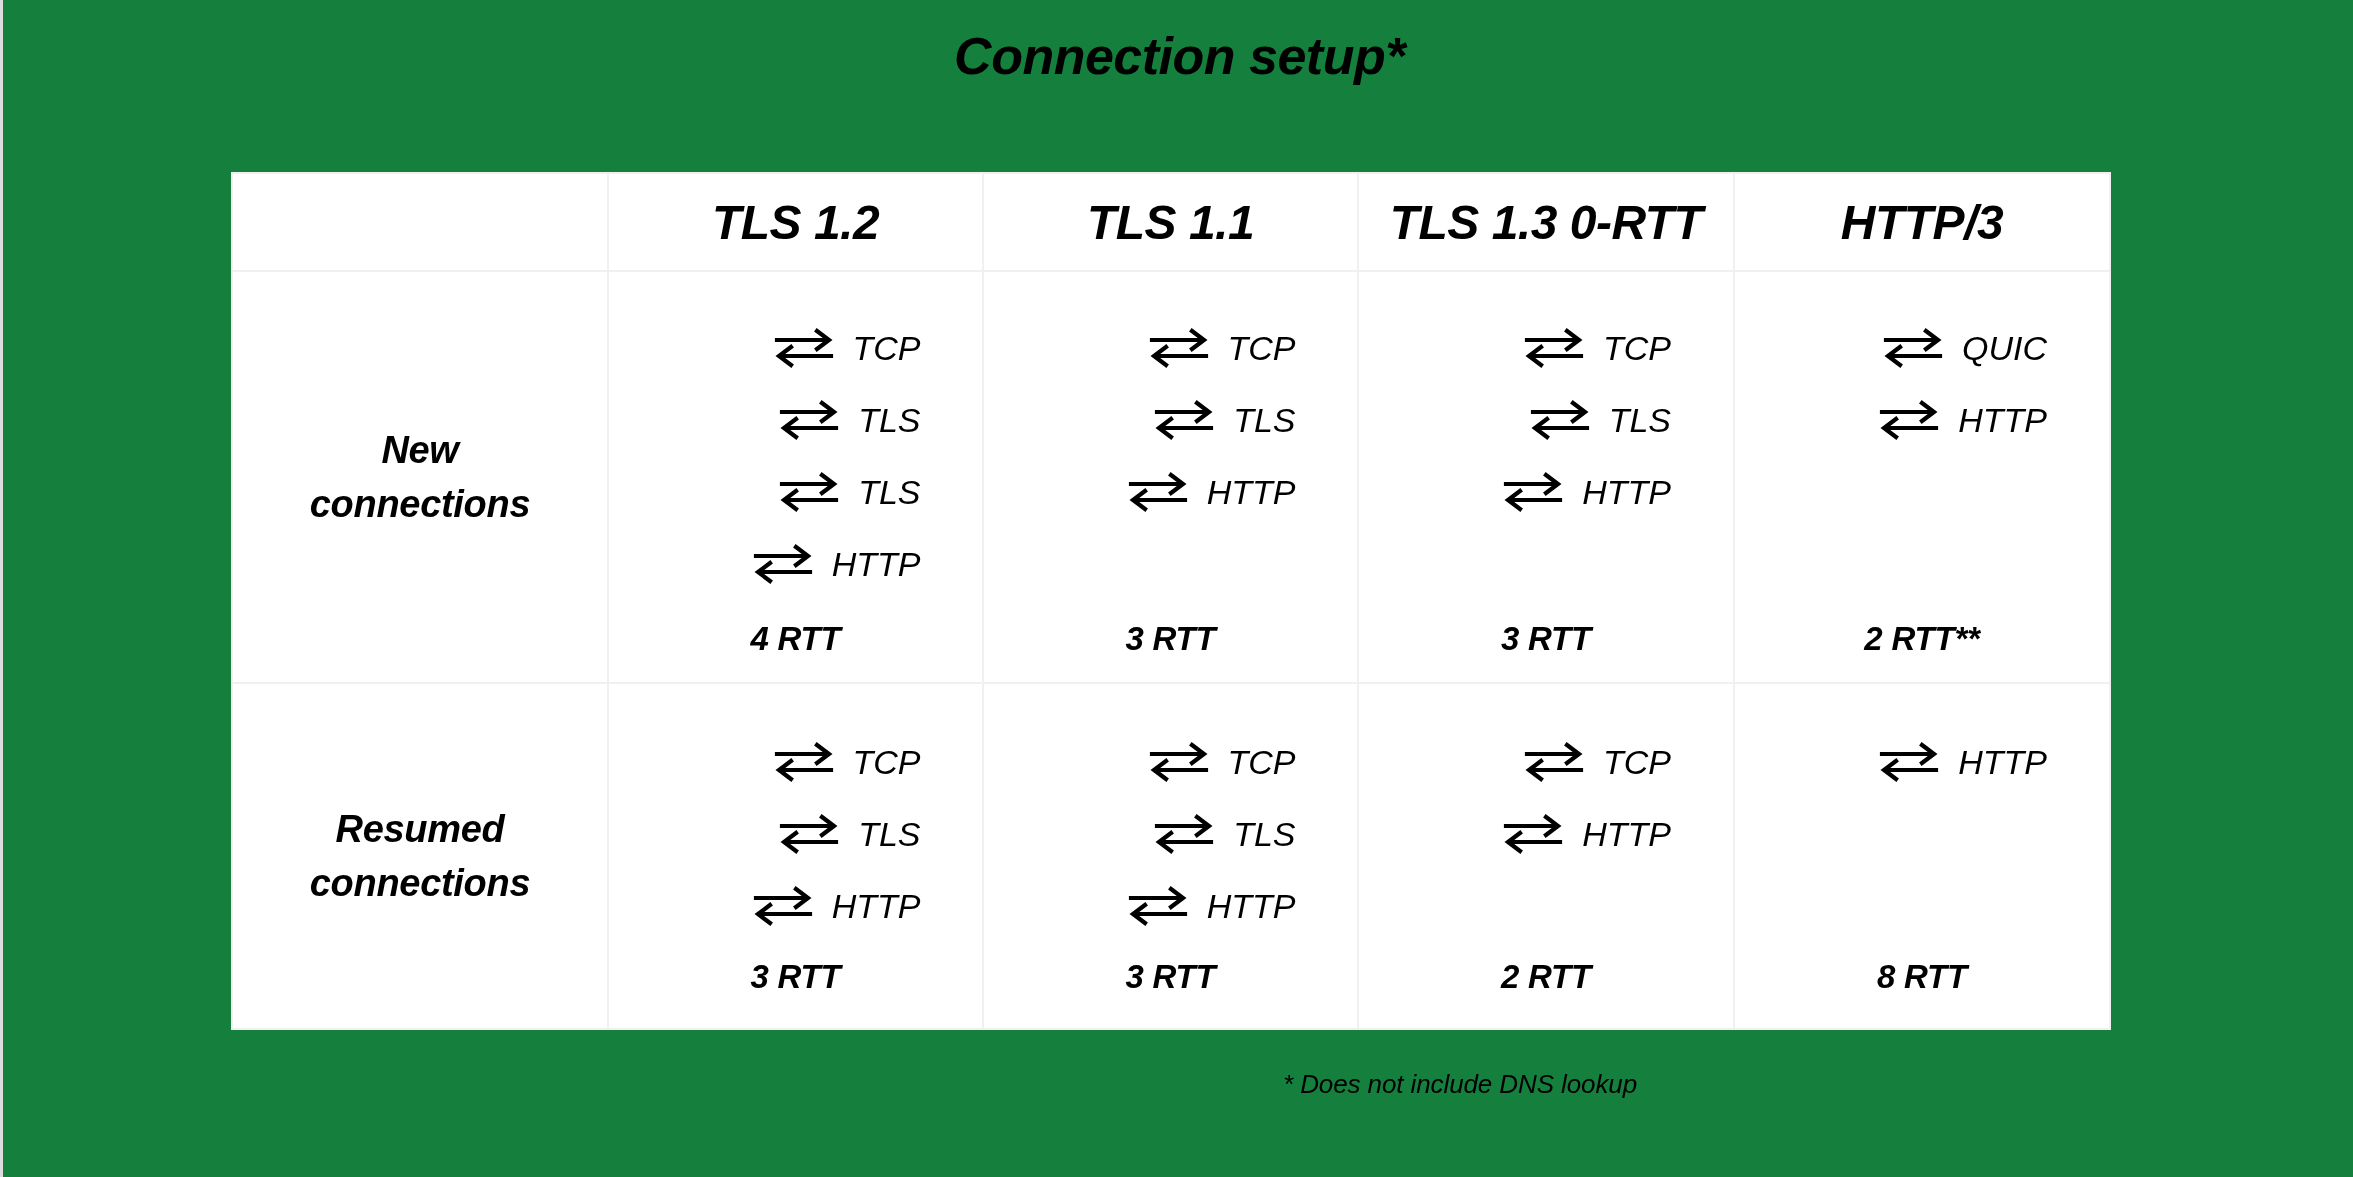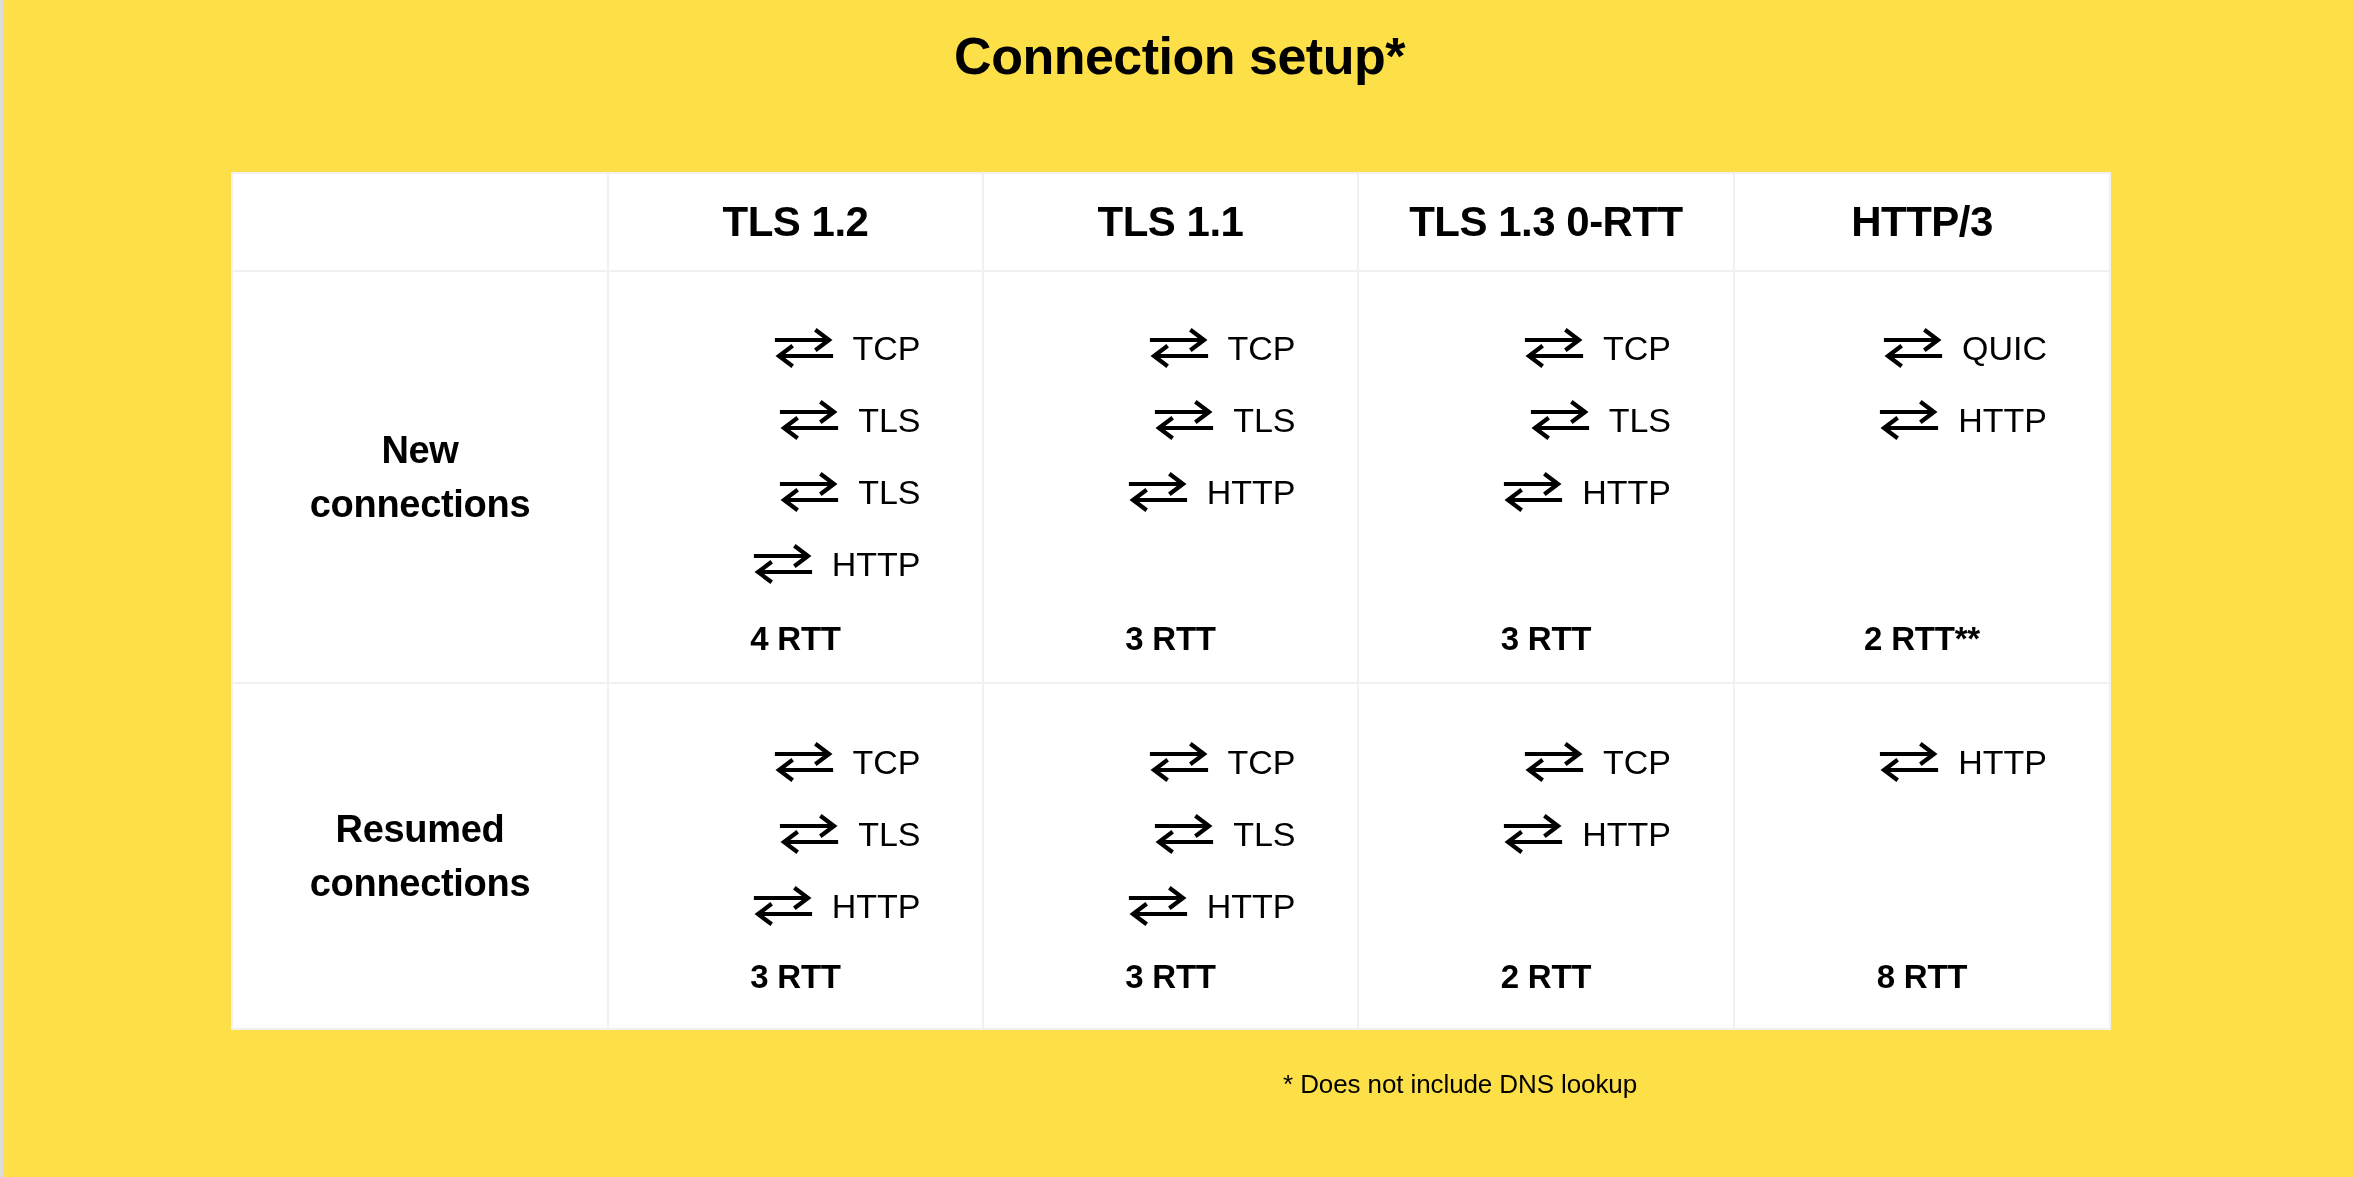--- a/index.html
+++ b/index.html
@@ -11,23 +11,24 @@
     width: 2353px;
     height: 1177px;
     font-family: "Liberation Sans", sans-serif;
     color: #000000;
     overflow: hidden;
     position: relative;
   }
   .page {
     position: absolute;
     inset: 0;
-    background: #fde047;
+    background: #15803d;
     border-left: 3px solid #dcdcdc;
     box-sizing: border-box;
+    font-style: italic;
   }
 
   
   .title {
     position: absolute;
     top: 24px;
     left: 0;
     width: 2353px;
     text-align: center;
     font-size: 52px;
@@ -55,21 +56,21 @@
     background: #ffffff;
   }
   col.c0 { width: 376px; }
   col.c1 { width: 375px; }
   col.c2 { width: 375px; }
   col.c3 { width: 376px; }
   col.c4 { width: 376px; }
 
   .hdr-row th {
     height: 96px;
-    font-size: 42px;
+    font-size: 48px;
     font-weight: bold;
     text-align: center;
     letter-spacing: -0.5px;
   }
   .hdr-row th.blank { font-size: 0; }
 
   .row-label {
     text-align: center;
     font-size: 38px;
     font-weight: bold;

